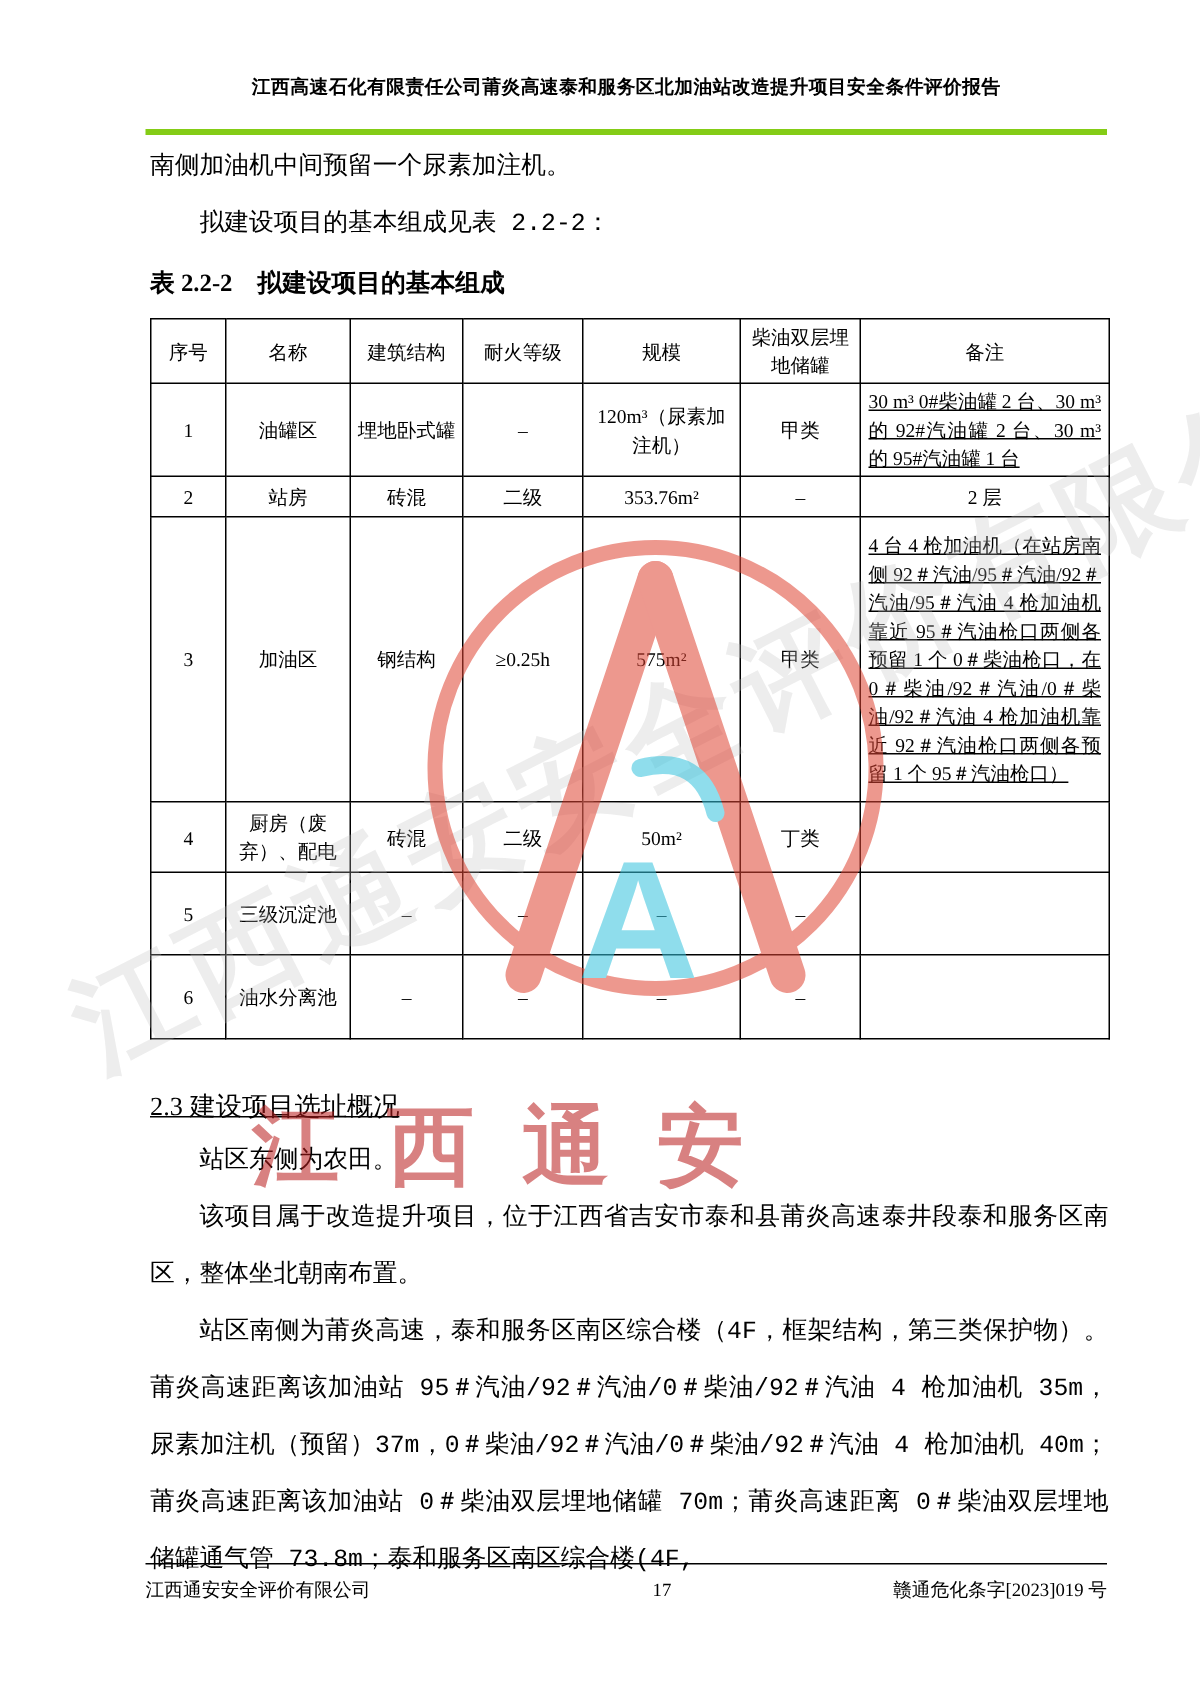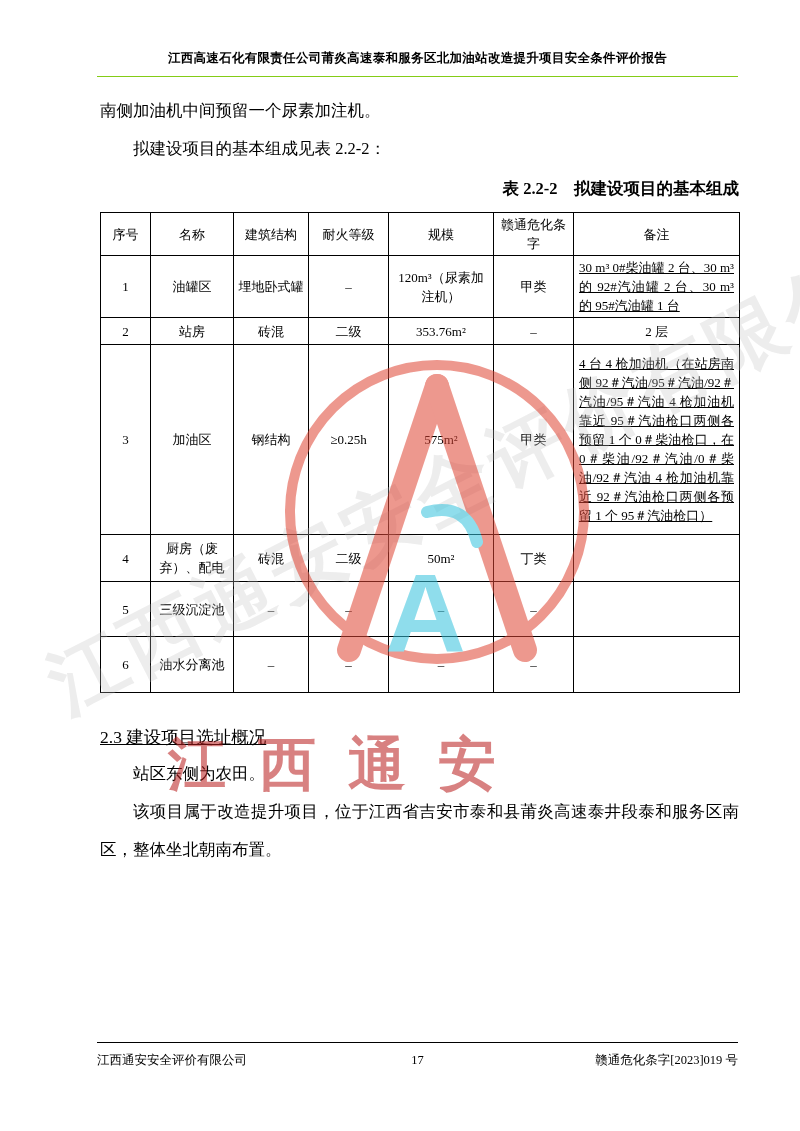--- a/index.html
+++ b/index.html
@@ -5,28 +5,28 @@
   * { margin:0; padding:0; box-sizing:border-box; }
   html,body { background:#ffffff; }
   .page {
     position:relative; width:800px; height:1131px; margin:0 auto;
     background:#ffffff; overflow:hidden; color:#000;
     font-family:"Liberation Serif","DejaVu Serif",serif;
   }
   
   .header {
     position:absolute; top:50px; left:97px; width:641px;
-    text-align:center; border-bottom:1px solid #84cc16; padding-bottom:9px;
+    text-align:center; border-bottom:4px solid #84cc16; padding-bottom:19px;
   }
   .header-title { font-size:12.5px; font-weight:bold; letter-spacing:0.3px; }
   
   .content { position:absolute; top:92px; left:100px; width:639px; z-index:1; }
-  p.body { font-size:16.5px; line-height:38px; text-align:justify; }
+  p.body { font-size:16.5px; line-height:38px; text-align:justify;font-family:Liberation Mono, monospace; }
   .indent { text-indent:2em; }
-  .table-caption { text-align:right; font-weight:bold; font-size:16.5px; margin:10px 0 12px; }
+  .table-caption { text-align:left; font-weight:bold; font-size:16.5px; margin:10px 0 12px; }
   table { border-collapse:collapse; width:639px; table-layout:fixed; }
   th,td {
     border:1px solid #000; font-size:13px; font-weight:normal;
     text-align:center; vertical-align:middle; padding:2px 4px; line-height:19px;
   }
   tr.h-head  { height:36px; }
   tr.h-r1 { height:62px; }
   tr.h-r2 { height:27px; }
   tr.h-r3 { height:190px; }
   tr.h-r4 { height:47px; }
@@ -34,21 +34,21 @@
   tr.h-r6 { height:56px; }
   td.note-left { text-align:justify; padding:2px 5px;text-decoration:underline; }
   h2.section { font-size:17.5px; font-weight:normal; margin-top:32px; margin-bottom:6px; text-decoration:underline; }
   
   .footer {
     position:absolute; top:1042px; left:97px; width:641px;
     border-top:1px solid #000; padding-top:9px;
     display:flex; align-items:baseline; font-size:12.5px; z-index:1;
   }
   .footer .f-left  { flex:1; text-align:left; }
-  .footer .f-page  { width:60px; text-align:center; }
+  .footer .f-page  { width:60px; text-align:right; }
   .footer .f-right { flex:1; text-align:right; }
   
   .wm { position:absolute; inset:0; pointer-events:none; z-index:2; }
   .wm-diagonal {
     position:absolute; left:55px; top:640px;
     font-size:76px; font-weight:bold; color:#bfbfbf; opacity:0.28;
     letter-spacing:6px; white-space:nowrap;
     transform:rotate(-27deg); transform-origin:left center;
   }
   .wm-logo { position:absolute; left:277px; top:352px; width:320px; height:320px; opacity:0.55; }
@@ -82,21 +82,21 @@
           <col style="width:80px">
         <col style="width:166px">
       </colgroup>
       <thead>
         <tr class="h-head">
           <th>序号</th>
           <th>名称</th>
           <th>建筑结构</th>
           <th>耐火等级</th>
           <th>规模</th>
-          <th>赣通危化条字</th>
+          <th>柴油双层埋地储罐</th>
           <th>备注</th>
         </tr>
       </thead>
       <tbody>
         <tr class="h-r1">
           <td>1</td>
           <td>油罐区</td>
           <td>埋地卧式罐</td>
           <td>–</td>
           <td>120m³（尿素加注机）</td>
@@ -147,20 +147,21 @@
           <td>–</td>
           <td>–</td>
           <td></td>
         </tr>
       </tbody>
     </table>
 
     <h2 class="section">2.3 建设项目选址概况</h2>
     <p class="body indent">站区东侧为农田。</p>
     <p class="body indent">该项目属于改造提升项目，位于江西省吉安市泰和县莆炎高速泰井段泰和服务区南区，整体坐北朝南布置。</p>
+    <p class="body indent">站区南侧为莆炎高速，泰和服务区南区综合楼（4F，框架结构，第三类保护物）。莆炎高速距离该加油站 95＃汽油/92＃汽油/0＃柴油/92＃汽油 4 枪加油机 35m，尿素加注机（预留）37m，0＃柴油/92＃汽油/0＃柴油/92＃汽油 4 枪加油机 40m；莆炎高速距离该加油站 0＃柴油双层埋地储罐 70m；莆炎高速距离 0＃柴油双层埋地储罐通气管 73.8m；泰和服务区南区综合楼(4F,</p>
   </div>
 
   <div class="footer">
     <span class="f-left">江西通安安全评价有限公司</span>
     <span class="f-page">17</span>
     <span class="f-right">赣通危化条字[2023]019 号</span>
   </div>
 
   <div class="wm">
     <div class="wm-diagonal">江西通安安全评价有限公司</div>

